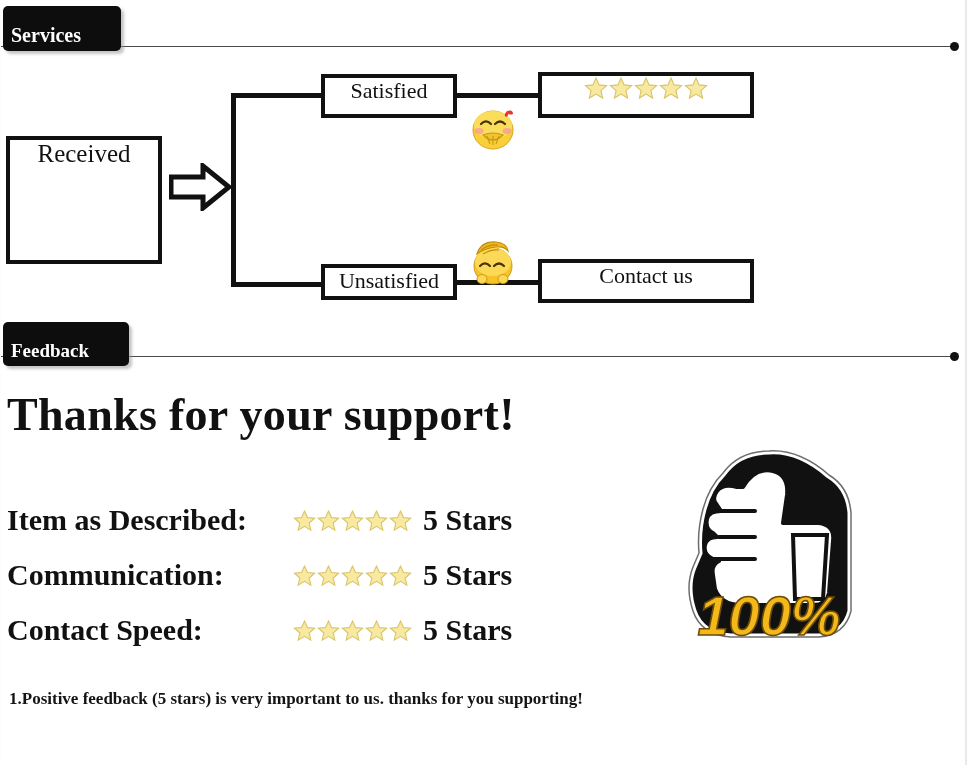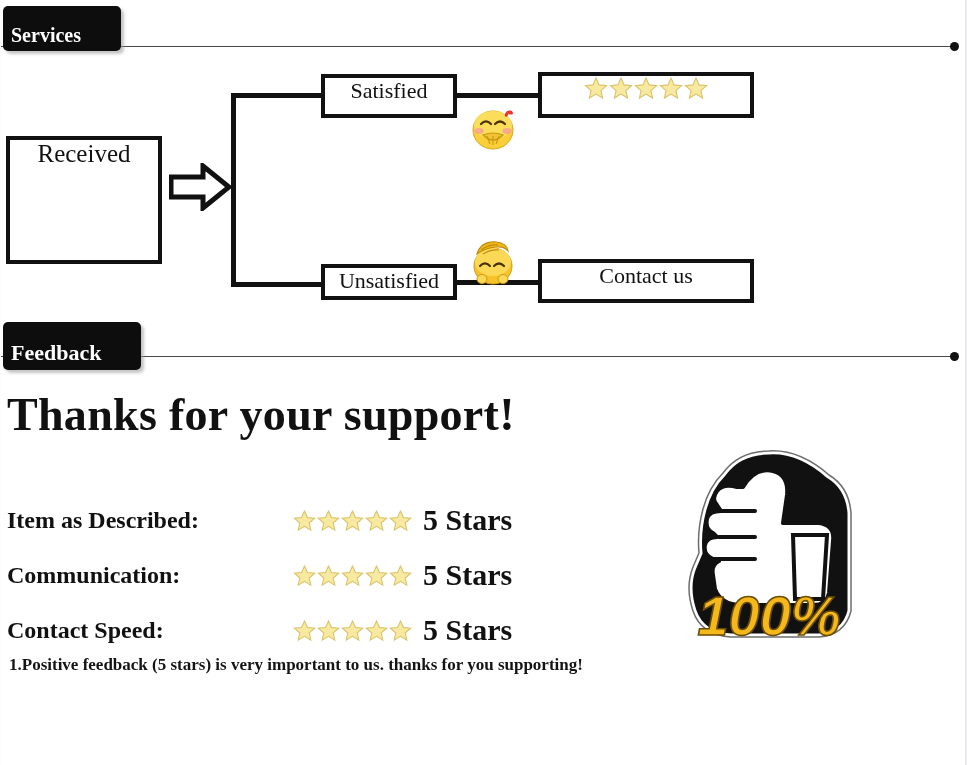--- a/index.html
+++ b/index.html
@@ -106,21 +106,21 @@
     white-space: nowrap;
   }
   .rating-row {
     position: absolute;
     left: 6px;
     display: flex;
     align-items: center;
     white-space: nowrap;
   }
   .rating-label {
-    font-size: 24px;
+    font-size: 30px;
     font-weight: bold;
     color: #111111;
     width: 280px;
     display: inline-block;
   }
   .rating-stars {
     width: 126px;
     display: inline-flex;
     justify-content: flex-start;
     padding-left: 6px;
@@ -236,21 +236,21 @@
       <ellipse cx="15" cy="41" rx="5" ry="4.5" fill="#fbd957" stroke="#cf9a11" stroke-width="1"></ellipse>
       <ellipse cx="36" cy="41" rx="5" ry="4.5" fill="#fbd957" stroke="#cf9a11" stroke-width="1"></ellipse>
       <path d="M10 16 q4 -13 19 -12 q11 1 12 9 q-4 -5 -12 -4 q-11 1 -19 7Z" fill="#f2b81a" stroke="#c08c0c" stroke-width="1.2"></path>
       <path d="M14 12 q8 -6 17 -5 M16 16 q8 -5 16 -4" fill="none" stroke="#c08c0c" stroke-width="1.1"></path>
     </svg>
   </div>
 
   <div class="section-rule" style="left:0px; top:356px; width:952px;"></div>
   <div class="rule-dot" style="left:949px; top:352px;"></div>
 
-  <div class="section-tab" style="left:2px; top:322px; font-size:22px;">
+  <div class="section-tab" style="left:2px; top:322px; font-size:19px;">
     <span>Feedback</span>
   </div>
 
   <div id="thanks">Thanks for your support!</div>
 
   <div class="rating-row" style="top:503px;">
     <span class="rating-label">Item as Described:</span>
     <span class="rating-stars">
       <span class="stars">
         <svg width="23" height="23" viewBox="0 0 24 24">
@@ -335,15 +335,15 @@
                Q42 56 48 48 Q54 40 68 44 Z" fill="#ffffff" stroke="#111111" stroke-width="4" stroke-linejoin="round"></path>
 
       <path d="M50 94 L86 94 M44 116 L86 116 M52 68 L86 68" stroke="#111111" stroke-width="4" stroke-linecap="round"></path>
 
       <path d="M124 92 L158 92 L154 156 L126 156 Z" fill="#ffffff" stroke="#111111" stroke-width="4"></path>
 
       <text x="100" y="192" text-anchor="middle" font-family="'Liberation Sans', sans-serif" font-size="56" font-weight="bold" font-style="italic" fill="#f5b81b" stroke="#6b4d04" stroke-width="1.6">100%</text>
     </svg>
   </div>
 
-  <div class="note" style="top:655px;text-align:center;">1.Positive feedback (5 stars) is very important to us. thanks for you supporting!</div>
+  <div class="note" style="top:689px;text-align:center;">1.Positive feedback (5 stars) is very important to us. thanks for you supporting!</div>
 
 </div>
 
 </body></html>

